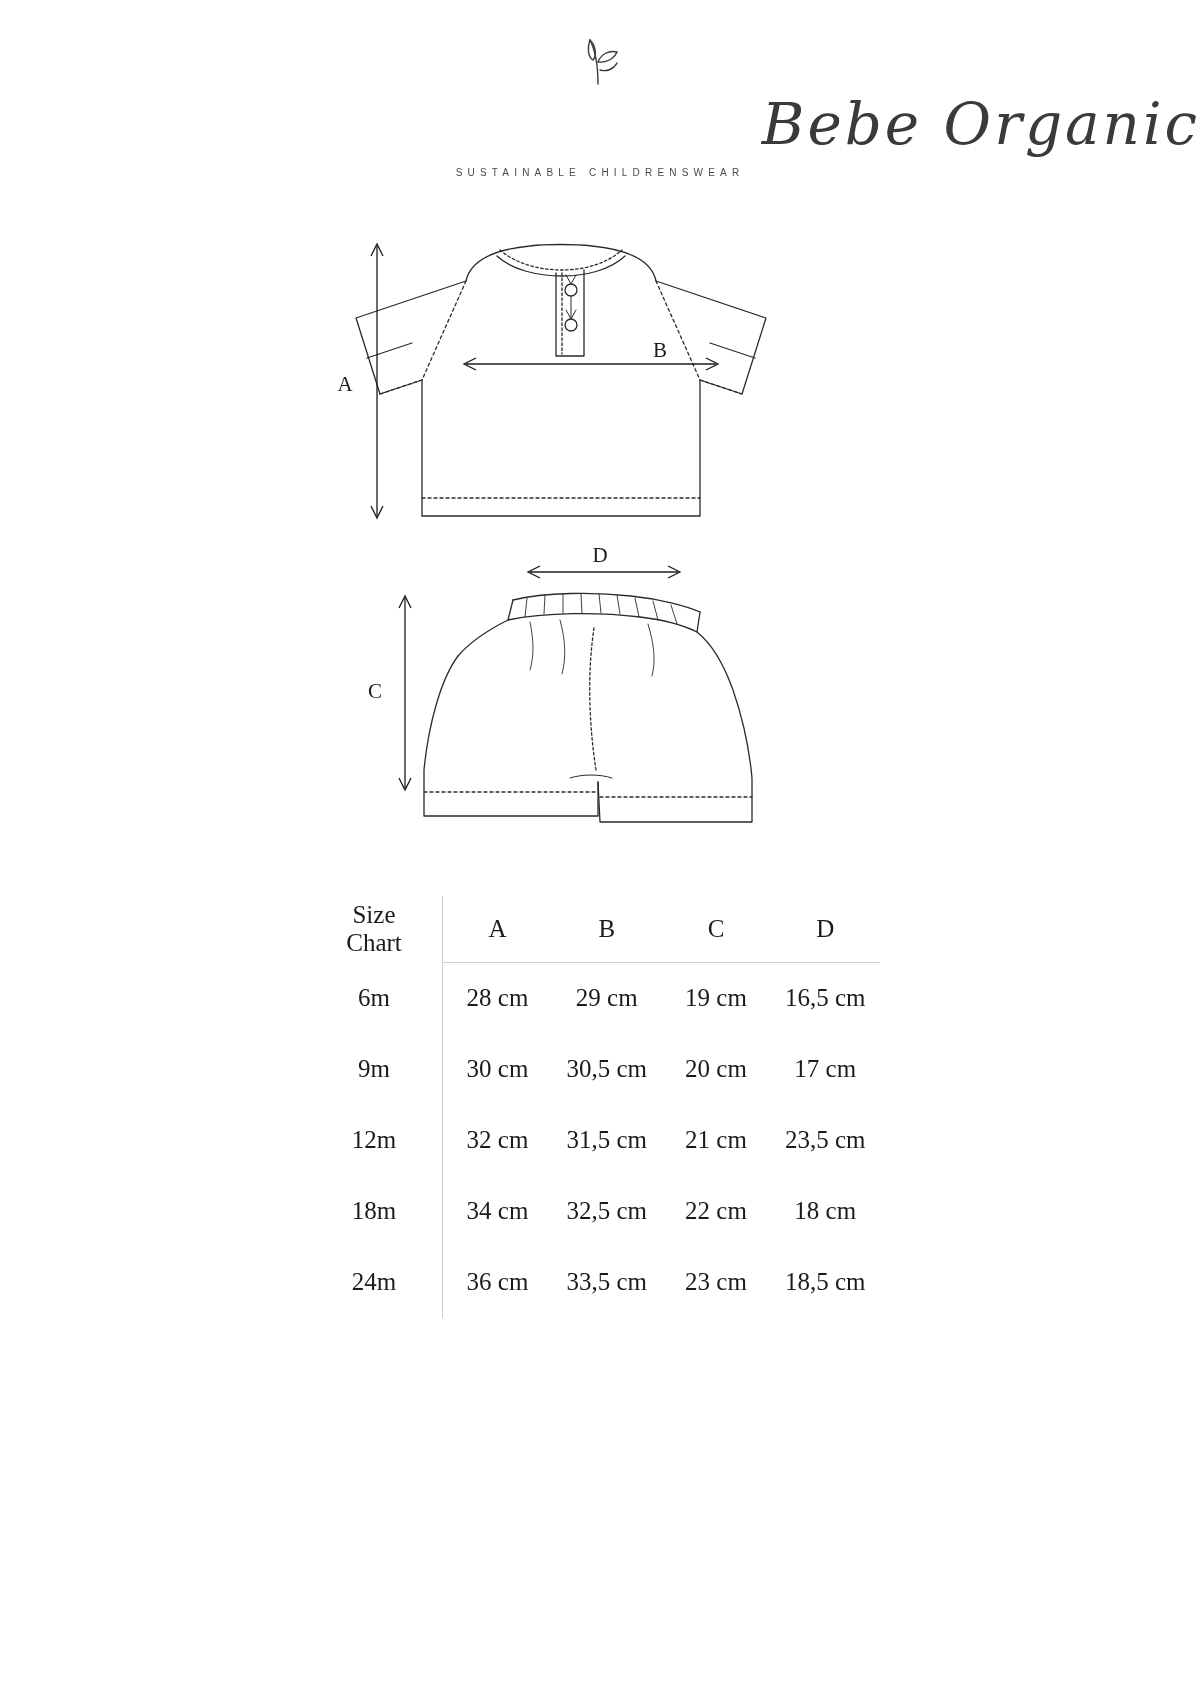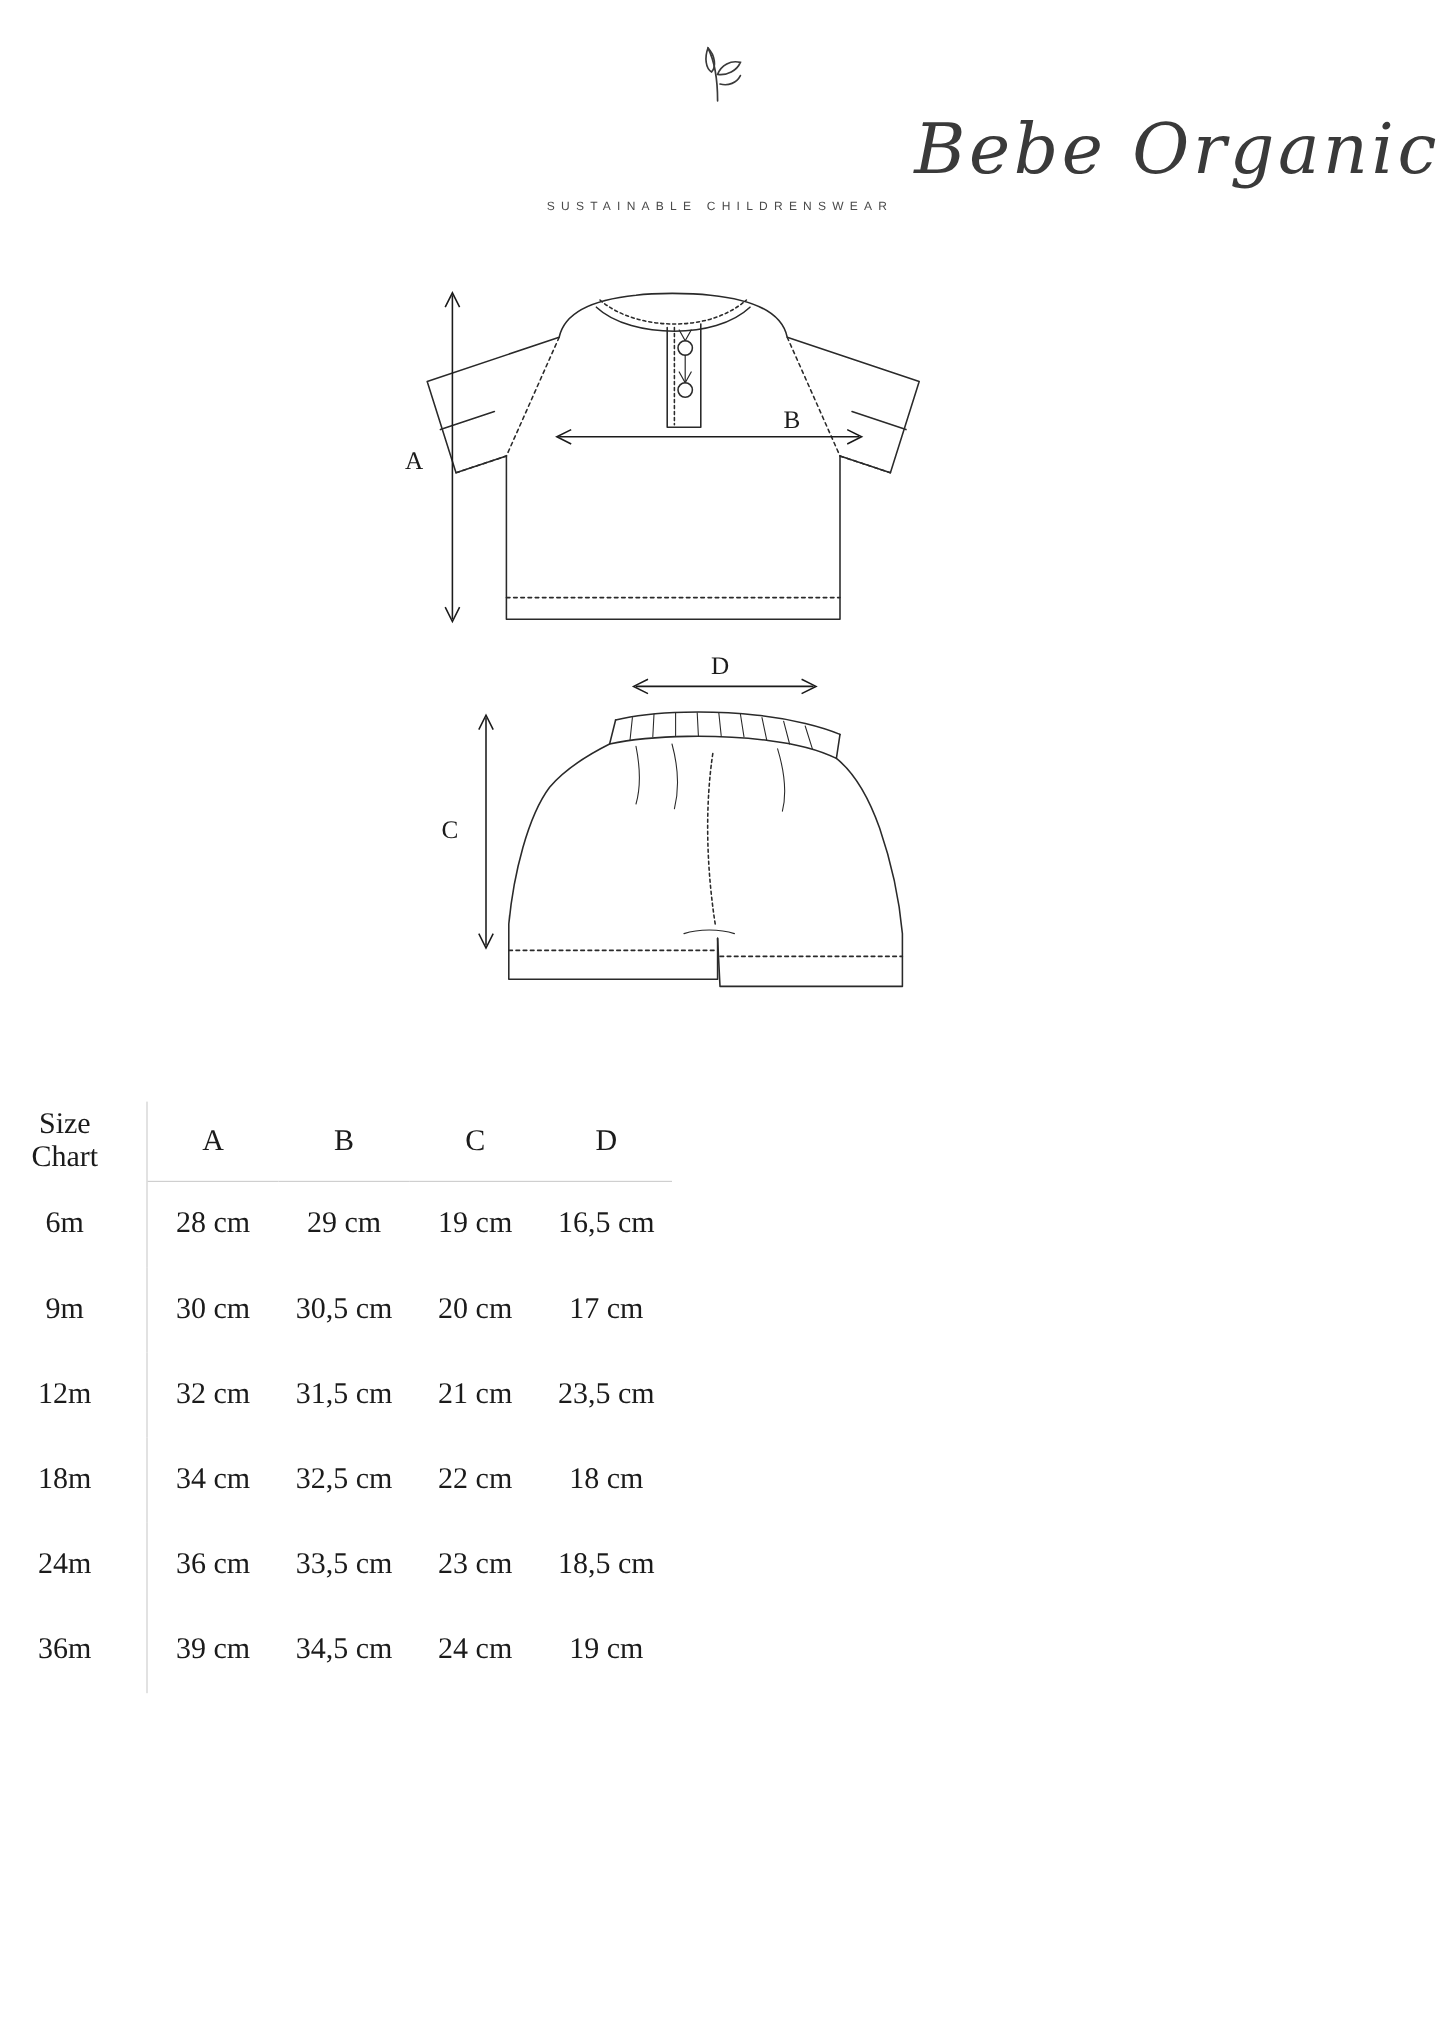--- a/index.html
+++ b/index.html
@@ -57,22 +57,22 @@
   .dim-label {
     font-family: "Liberation Serif", serif;
     font-size: 21px;
     fill: #1b1b1b;
   }
 
   
   .chart-wrap {
     width: 1200px;
     display: flex;
-    justify-content: flex-start;
-    margin-top: 32px;
+    justify-content: center;
+    margin-top: 10px;
   }
   table.size-chart {
     border-collapse: collapse;
     width: 560px;
     font-size: 25px;
   }
   table.size-chart th,
   table.size-chart td {
     padding: 0;
     font-weight: normal;
@@ -294,22 +294,15 @@
         <td>22 cm</td>
         <td>18 cm</td>
       </tr>
       <tr>
         <td class="size-label">24m</td>
         <td>36 cm</td>
         <td>33,5 cm</td>
         <td>23 cm</td>
         <td>18,5 cm</td>
       </tr>
-      <tr>
-        <td class="size-label">36m</td>
-        <td>39 cm</td>
-        <td>34,5 cm</td>
-        <td>24 cm</td>
-        <td>19 cm</td>
-      </tr>
     </tbody>
   </table>
 </section>
 
 </body></html>

